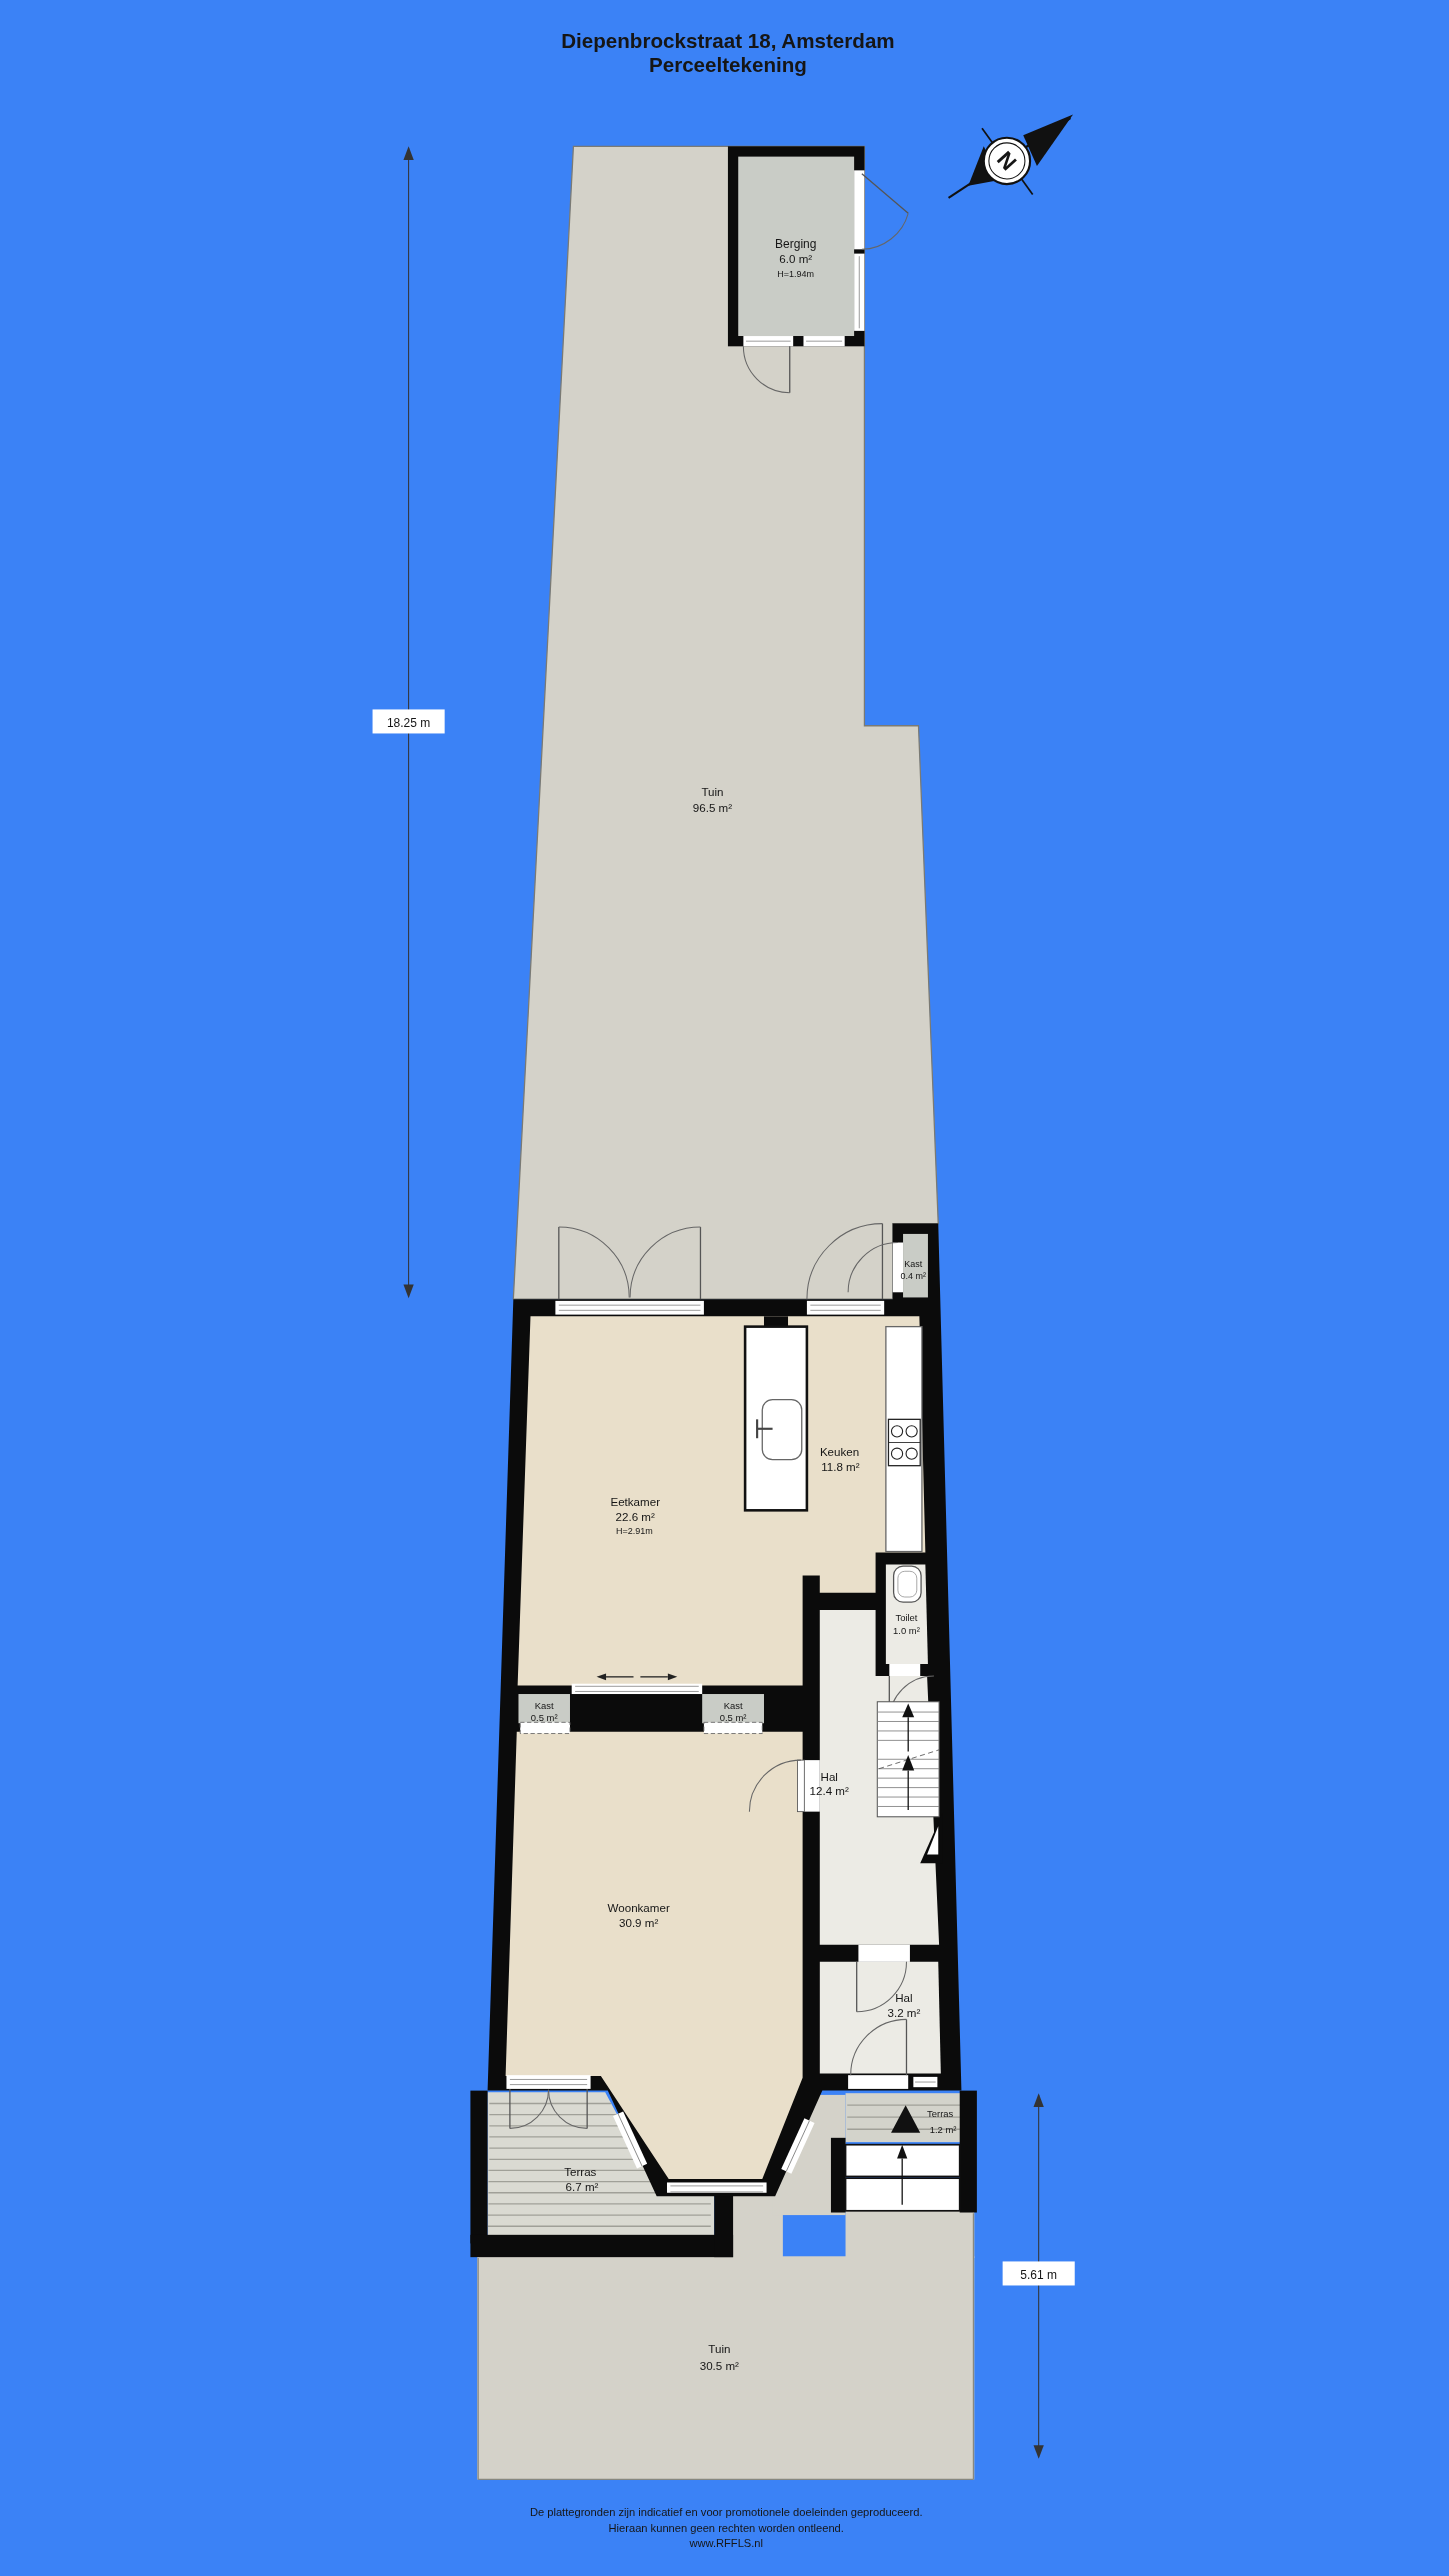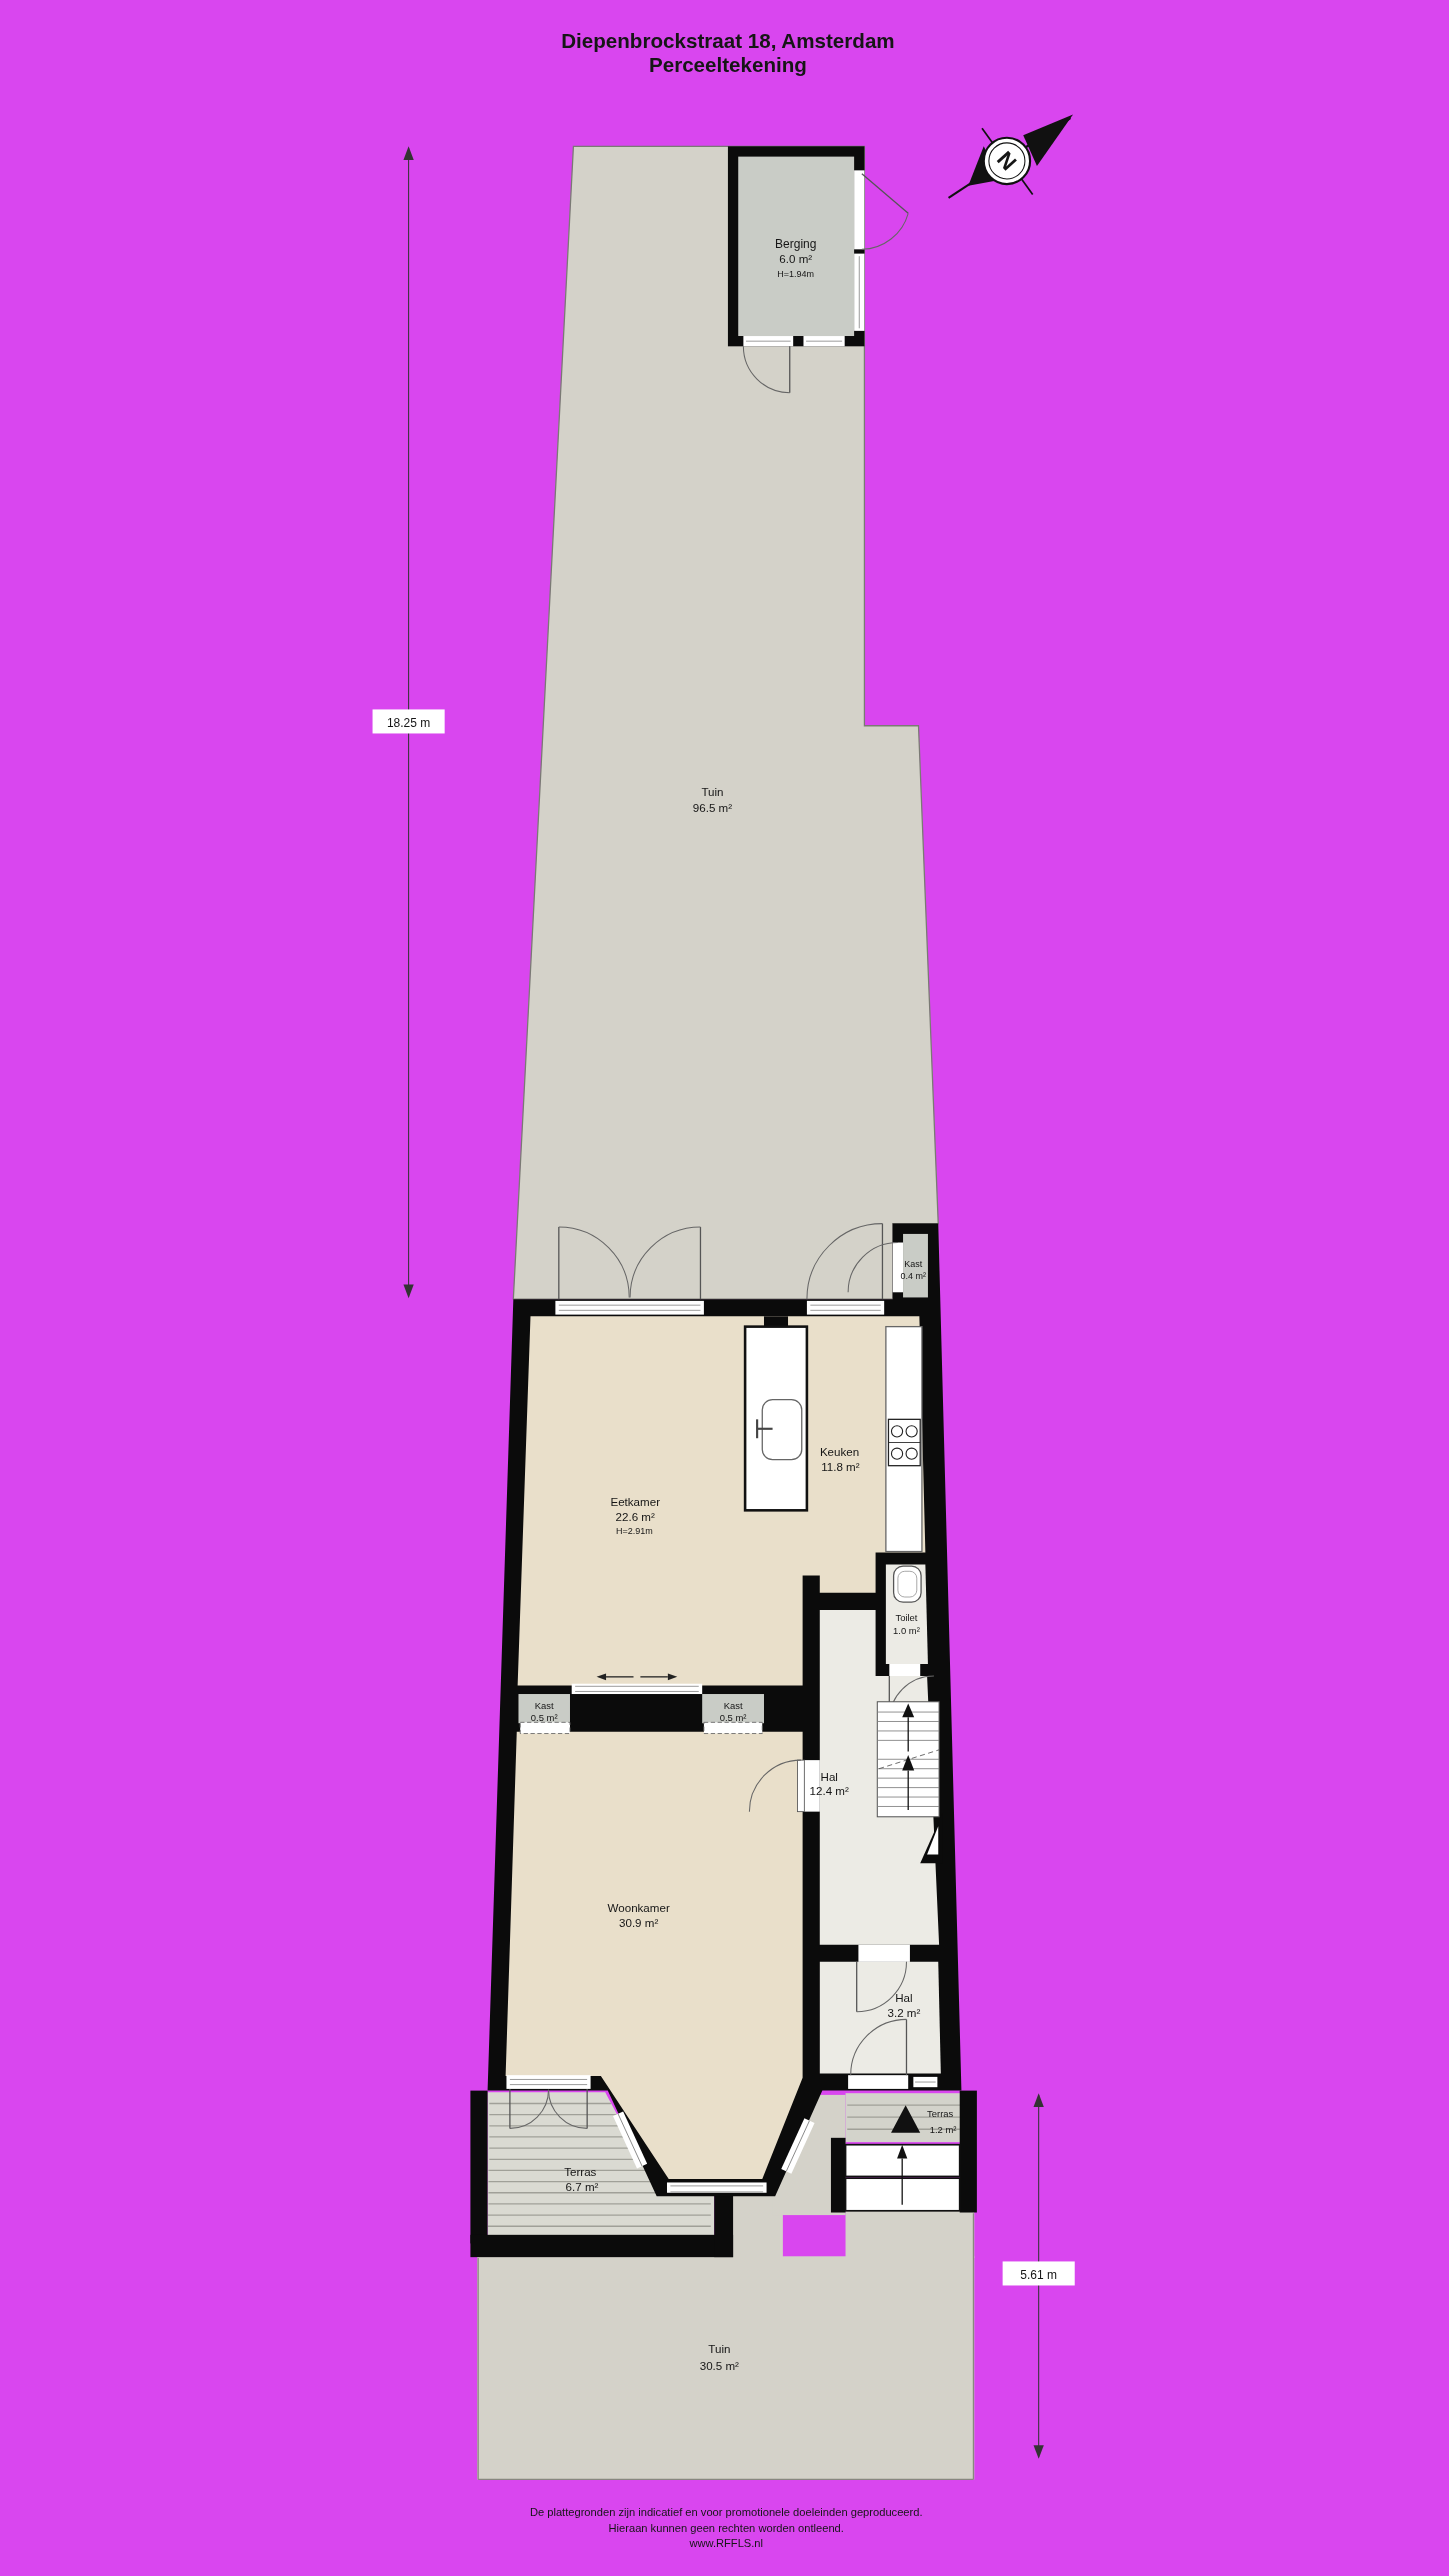--- a/index.html
+++ b/index.html
@@ -1,16 +1,16 @@
 <!DOCTYPE html>
 <html style="font-size:13.7px"><head>
 <meta charset="utf-8">
 <style>
   html,body{margin:0;padding:0;background:#ffffff;}
-  #page{position:relative;width:1449px;height:2576px;background:#d946ef;overflow:hidden;}
+  #page{position:relative;width:1449px;height:2576px;background:#3b82f6;overflow:hidden;}
   svg{position:absolute;left:0;top:0;}
   text{font-family:"Liberation Sans","DejaVu Sans",sans-serif;fill:#161616;}
   .t-title{font-size:24px;font-weight:bold;}
   .t-room{font-size:13.5px;}
   .t-small{font-size:11px;}
   .t-tiny{font-size:10.5px;}
   .t-dim{font-size:14px;}
   .t-footer{font-size:13px;}
   .t-berging{font-size:14px;}
   .t-compass{font-size:26px;font-weight:bold;}

